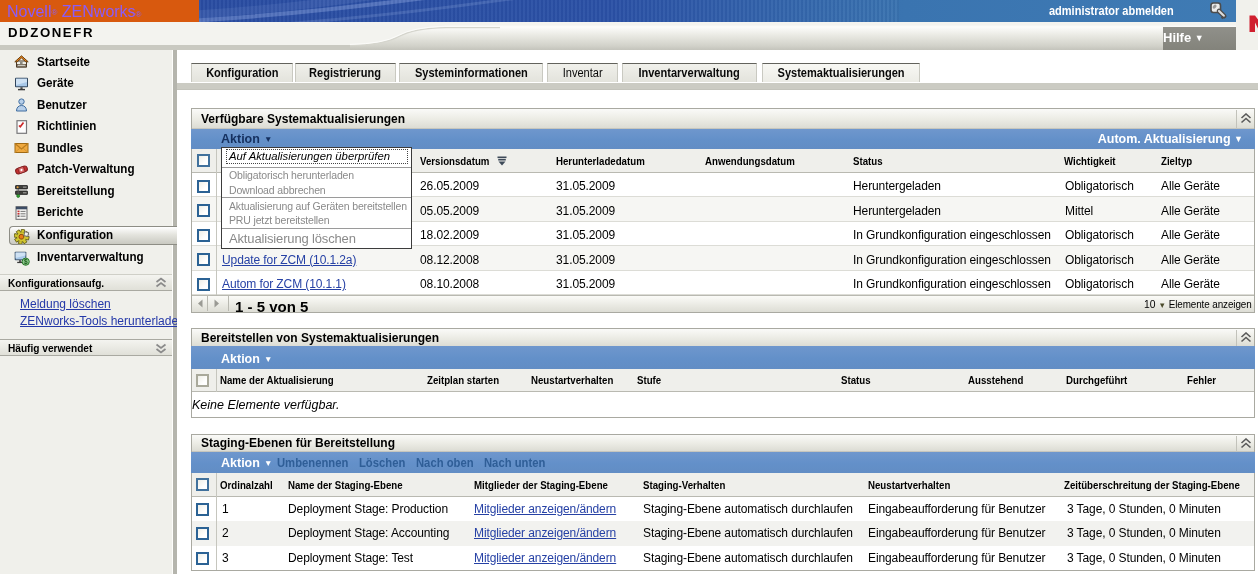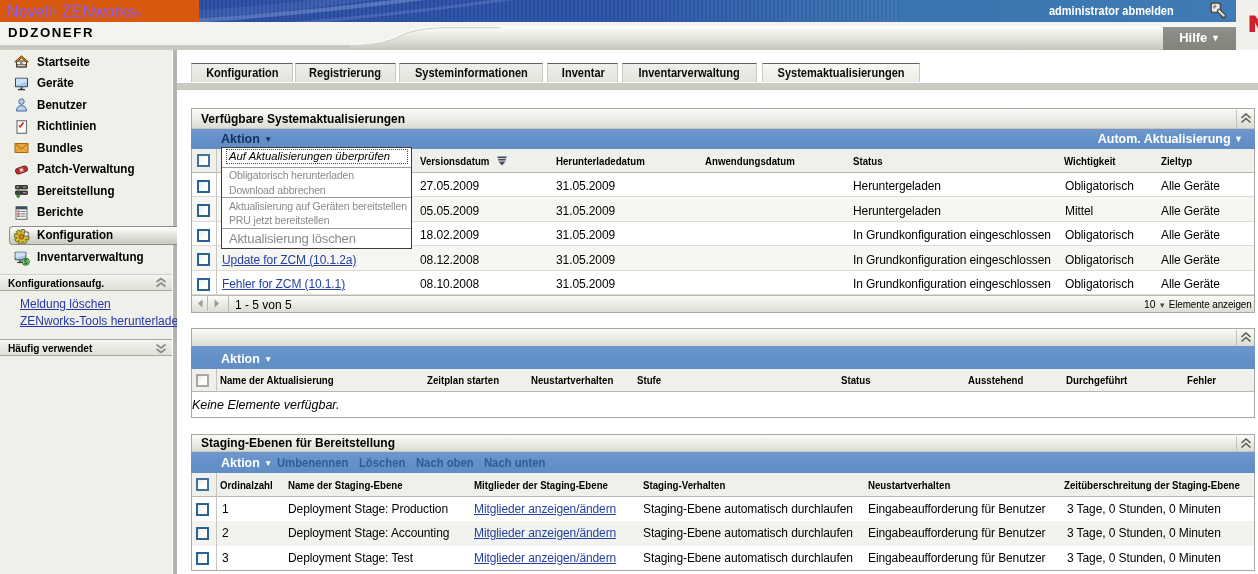--- a/index.html
+++ b/index.html
@@ -49,21 +49,21 @@
   <path d="M350,23 Q382,22.5 398,14 Q413,5.5 444,4.5 L1236,4.5 L1236,28 L350,28 Z" fill="url(#band)"></path>
   <path d="M350,23.6 Q384,23 399,14.6 Q414,6.2 446,5.6 L500,5.6" fill="none" stroke="#d5d5cd" stroke-width="1.2"></path>
   <path d="M350,22.4 Q383,21.9 398,13.6 Q413,5.1 445,4.2 L1236,4.2" fill="none" stroke="#fcfcfa" stroke-width="1"></path>
   <rect x="1236" y="0" width="22" height="28" fill="#f1f1ec"></rect>
 </svg>
 <div class="abs" style="left:1236px;top:0;width:22px;height:49px;background:#f1f1ec;"></div>
 <svg class="abs" style="left:1236px;top:0;" width="22" height="50" viewBox="0 0 22 50">
   <path d="M13.5,15.5 L19,15.5 L22,19.5 L22,28.5 L19,22.5 L19,32 L13.5,32 Z" fill="#d01f2e"></path>
 </svg>
 <div class="abs" style="left:8px;top:24.5px;font-size:13.5px;font-weight:bold;color:#000;letter-spacing:1.6px;"><span style="display:inline-block;transform:scale(0.98,0.92);transform-origin:0 50%;">DDZONEFR</span></div>
-<div class="abs" style="left:1163px;top:27px;width:73px;height:23px;background:linear-gradient(#90908a,#83837b);color:#fff;font-weight:bold;font-size:13px;text-align:center;line-height:22px;">Hilfe <span style="font-size:9px;position:relative;top:-1px;">▼</span></div>
+<div class="abs" style="left:1163px;top:27px;width:73px;height:23px;background:linear-gradient(#90908a,#83837b);color:#fff;font-weight:bold;font-size:13px;text-align:left;line-height:22px;">Hilfe <span style="font-size:9px;position:relative;top:-1px;">▼</span></div>
 
 <div class="abs" style="left:0;top:50px;width:172px;height:524px;background:#f0f0eb;"></div>
 <div class="abs" style="left:172px;top:50px;width:1px;height:524px;background:#fdfdfb;"></div>
 <div class="abs" style="left:173px;top:50px;width:4px;height:524px;background:#b5b5ad;"></div>
 <div class="abs" style="left:9px;top:226px;width:168px;height:19px;border:1px solid #8d8d85;border-right:none;border-radius:4px 0 0 4px;background:linear-gradient(#ffffff,#e4e4de 45%,#c9c9c1);box-sizing:border-box;"></div>
 <div class="abs" style="left:14px;top:55.0px;"><svg width="15" height="14" viewBox="0 0 15 14">
 <path d="M2.5,6 L12.5,6 L12.5,12.2 L2.5,12.2 Z" fill="#efeee6" stroke="#4a3a28" stroke-width="1"></path>
 <path d="M0.8,6.8 L7.5,0.8 L14.2,6.8 L11.8,6.8 L7.5,3 L3.2,6.8 Z" fill="#e8821e" stroke="#6a4210" stroke-width="1"></path>
 <rect x="3.2" y="9.6" width="8.6" height="1.9" fill="#c9c9c1" stroke="#5a4a38" stroke-width="0.7"></rect>
 <rect x="6" y="6.8" width="2.6" height="2.2" fill="#8a8a82"></rect>
@@ -165,21 +165,21 @@
       <path d="M2.5,1.5 7,5 11.5,1.5" fill="none" stroke="#8a8a8a" stroke-width="1.7"></path>
       <path d="M2.5,6 7,9.5 11.5,6" fill="none" stroke="#8a8a8a" stroke-width="1.7"></path>
     </svg>
 <div class="abs" style="left:191.0px;top:63px;width:102.0px;height:18.5px;background:linear-gradient(#f0f0eb,#e3e3dc);border-top:1.5px solid #62625c;border-left:1px solid #c9c9c1;border-right:1px solid #c9c9c1;box-sizing:border-box;"></div>
 <div class="abs" style="left:191.0px;top:66px;width:102.0px;text-align:center;font-weight:bold;font-size:12px;color:#0a0a0a;white-space:nowrap;"><span style="display:inline-block;transform:scaleX(0.92);transform-origin:50% 50%;">Konfiguration</span></div>
 <div class="abs" style="left:295.0px;top:63px;width:101.0px;height:18.5px;background:linear-gradient(#f0f0eb,#e3e3dc);border-top:1.5px solid #62625c;border-left:1px solid #c9c9c1;border-right:1px solid #c9c9c1;box-sizing:border-box;"></div>
 <div class="abs" style="left:295.0px;top:66px;width:101.0px;text-align:center;font-weight:bold;font-size:12px;color:#0a0a0a;white-space:nowrap;"><span style="display:inline-block;transform:scaleX(0.92);transform-origin:50% 50%;">Registrierung</span></div>
 <div class="abs" style="left:399.0px;top:63px;width:144.0px;height:18.5px;background:linear-gradient(#f0f0eb,#e3e3dc);border-top:1.5px solid #62625c;border-left:1px solid #c9c9c1;border-right:1px solid #c9c9c1;box-sizing:border-box;"></div>
 <div class="abs" style="left:399.0px;top:66px;width:144.0px;text-align:center;font-weight:bold;font-size:12px;color:#0a0a0a;white-space:nowrap;"><span style="display:inline-block;transform:scaleX(0.92);transform-origin:50% 50%;">Systeminformationen</span></div>
 <div class="abs" style="left:547.0px;top:63px;width:70.5px;height:18.5px;background:linear-gradient(#f0f0eb,#e3e3dc);border-top:1.5px solid #62625c;border-left:1px solid #c9c9c1;border-right:1px solid #c9c9c1;box-sizing:border-box;"></div>
-<div class="abs" style="left:547.0px;top:66px;width:72px;text-align:center;font-weight:bold;font-size:12px;color:#0a0a0a;white-space:nowrap;"><span style="display:inline-block;transform:scaleX(0.92);transform-origin:50% 50%;">Inventar</span></div>
+<div class="abs" style="left:547.0px;top:66px;width:72px;text-align:center;font-weight:normal;font-size:12px;color:#0a0a0a;white-space:nowrap;"><span style="display:inline-block;transform:scaleX(0.92);transform-origin:50% 50%;">Inventar</span></div>
 <div class="abs" style="left:622.0px;top:63px;width:135.0px;height:18.5px;background:linear-gradient(#f0f0eb,#e3e3dc);border-top:1.5px solid #62625c;border-left:1px solid #c9c9c1;border-right:1px solid #c9c9c1;box-sizing:border-box;"></div>
 <div class="abs" style="left:622.0px;top:66px;width:135.0px;text-align:center;font-weight:bold;font-size:12px;color:#0a0a0a;white-space:nowrap;"><span style="display:inline-block;transform:scaleX(0.92);transform-origin:50% 50%;">Inventarverwaltung</span></div>
 <div class="abs" style="left:762.0px;top:63px;width:158.0px;height:18.5px;background:linear-gradient(#f8f8f4,#ecece6);border-top:1.5px solid #62625c;border-left:1px solid #c9c9c1;border-right:1px solid #c9c9c1;box-sizing:border-box;"></div>
 <div class="abs" style="left:762.0px;top:66px;width:158.0px;text-align:center;font-weight:bold;font-size:12px;color:#0a0a0a;white-space:nowrap;"><span style="display:inline-block;transform:scaleX(0.92);transform-origin:50% 50%;">Systemaktualisierungen</span></div>
 <div class="abs" style="left:177px;top:82.5px;width:1081px;height:6px;background:#cbcbc3;border-bottom:1px solid #c3c3bb;"></div>
 <div class="abs" style="left:191px;top:108.0px;width:1064px;height:205.0px;border:1px solid #a9a9a1;box-sizing:border-box;"></div>
 <div class="abs" style="left:192px;top:109.0px;width:1062px;height:19.5px;background:linear-gradient(#fafaf8,#ebebe4 55%,#dcdcd4);border-bottom:1px solid #c6c6be;box-sizing:border-box;"></div>
 <div class="hl" style="left:201px;top:111.8px;font-size:12px;">Verfügbare Systemaktualisierungen</div>
 <div class="abs" style="left:1236px;top:110.0px;width:1px;height:17.5px;background:#c2c2ba;"></div>
 <svg class="abs" style="left:1240px;top:113.2px;" width="12" height="11" viewBox="0 0 12 11">
@@ -199,21 +199,21 @@
 <div class="th" style="left:1064px;top:155px;">Wichtigkeit</div>
 <div class="th" style="left:1161px;top:155px;">Zieltyp</div>
 <svg class="abs" style="left:497px;top:156px;" width="10" height="10" viewBox="0 0 10 10">
 <rect x="0.5" y="0.5" width="9" height="1.6" fill="#3e4a58"></rect>
 <rect x="1.2" y="2.9" width="7.6" height="1.6" fill="#3e4a58"></rect>
 <path d="M1.5,5.4 L8.5,5.4 L5,9.5 Z" fill="#3e4a58"></path>
 </svg>
 <div class="abs" style="left:192px;top:172.5px;width:1062px;height:24.5px;background:#ffffff;border-bottom:1px solid #dcdcd6;box-sizing:border-box;"></div>
 <div class="cb" style="left:197px;top:179.5px;"></div>
 <div class="lnk" style="left:222px;top:179.0px;">Update for ZCM (10.2)</div>
-<div class="txt" style="left:420px;top:179.0px;">27.05.2009</div>
+<div class="txt" style="left:420px;top:179.0px;">26.05.2009</div>
 <div class="txt" style="left:556px;top:179.0px;">31.05.2009</div>
 <div class="txt" style="left:853px;top:179.0px;">Heruntergeladen</div>
 <div class="txt" style="left:1065px;top:179.0px;">Obligatorisch</div>
 <div class="txt" style="left:1161px;top:179.0px;">Alle Geräte</div>
 <div class="abs" style="left:192px;top:197.0px;width:1062px;height:24.5px;background:#f6f6f3;border-bottom:1px solid #dcdcd6;box-sizing:border-box;"></div>
 <div class="cb" style="left:197px;top:204.0px;"></div>
 <div class="lnk" style="left:222px;top:203.5px;">Update for ZCM (10.2.1)</div>
 <div class="txt" style="left:420px;top:203.5px;">05.05.2009</div>
 <div class="txt" style="left:556px;top:203.5px;">31.05.2009</div>
 <div class="txt" style="left:853px;top:203.5px;">Heruntergeladen</div>
@@ -230,40 +230,41 @@
 <div class="abs" style="left:192px;top:246.0px;width:1062px;height:24.5px;background:#f6f6f3;border-bottom:1px solid #dcdcd6;box-sizing:border-box;"></div>
 <div class="cb" style="left:197px;top:253.0px;"></div>
 <div class="lnk" style="left:222px;top:252.5px;">Update for ZCM (10.1.2a)</div>
 <div class="txt" style="left:420px;top:252.5px;">08.12.2008</div>
 <div class="txt" style="left:556px;top:252.5px;">31.05.2009</div>
 <div class="txt" style="left:853px;top:252.5px;">In Grundkonfiguration eingeschlossen</div>
 <div class="txt" style="left:1065px;top:252.5px;">Obligatorisch</div>
 <div class="txt" style="left:1161px;top:252.5px;">Alle Geräte</div>
 <div class="abs" style="left:192px;top:270.5px;width:1062px;height:24.5px;background:#ffffff;border-bottom:1px solid #dcdcd6;box-sizing:border-box;"></div>
 <div class="cb" style="left:197px;top:277.5px;"></div>
-<div class="lnk" style="left:222px;top:277.0px;">Fehler for ZCM (10.1.1)</div>
+<div class="lnk" style="left:222px;top:277.0px;">Autom for ZCM (10.1.1)</div>
 <div class="txt" style="left:420px;top:277.0px;">08.10.2008</div>
 <div class="txt" style="left:556px;top:277.0px;">31.05.2009</div>
 <div class="txt" style="left:853px;top:277.0px;">In Grundkonfiguration eingeschlossen</div>
 <div class="txt" style="left:1065px;top:277.0px;">Obligatorisch</div>
 <div class="txt" style="left:1161px;top:277.0px;">Alle Geräte</div>
 <div class="abs" style="left:216px;top:149px;width:1px;height:146px;background:#c6c6be;"></div>
 <div class="abs" style="left:192px;top:295px;width:1062px;height:17px;background:linear-gradient(#fbfbf8,#e9e9e2 60%,#ddddd5);border-top:1px solid #b9b9b1;box-sizing:border-box;"></div>
 <svg class="abs" style="left:196px;top:299px;" width="9" height="9" viewBox="0 0 9 9">
       <path d="M6.5,0.5 L2,4.5 L6.5,8.5 Z" fill="#9a9a94"></path>
     </svg>
 <svg class="abs" style="left:212px;top:299px;" width="9" height="9" viewBox="0 0 9 9">
       <path d="M2.5,0.5 L7,4.5 L2.5,8.5 Z" fill="#9a9a94"></path>
     </svg>
 <div class="abs" style="left:207px;top:296px;width:1px;height:15px;background:#b9b9b1;"></div>
 <div class="abs" style="left:228px;top:296px;width:1px;height:15px;background:#b9b9b1;"></div>
-<div class="abs" style="left:235px;top:298px;font-size:12px;color:#000;">1 - 5 von 5</div>
+<div class="abs" style="left:235px;top:298px;font-size:15px;color:#000;font-weight:bold;">1 - 5 von 5</div>
 <div class="abs" style="left:1144px;top:298px;font-size:11px;color:#000;white-space:nowrap;transform:scaleX(0.94);transform-origin:0 50%;">10 <span style="color:#4a4a2a;font-size:8px;">▼</span> <span style="font-size:10.5px;letter-spacing:-0.1px;">Elemente anzeigen</span></div>
 <div class="abs" style="left:191px;top:328.0px;width:1064px;height:90.0px;border:1px solid #a9a9a1;box-sizing:border-box;"></div>
 <div class="abs" style="left:192px;top:329.0px;width:1062px;height:17.5px;background:linear-gradient(#fafaf8,#ebebe4 55%,#dcdcd4);border-bottom:1px solid #c6c6be;box-sizing:border-box;"></div>
+<div class="hl" style="left:201px;top:330.8px;font-size:12px;">Bereitstellen von Systemaktualisierungen</div>
 <div class="abs" style="left:1236px;top:330.0px;width:1px;height:15.5px;background:#c2c2ba;"></div>
 <svg class="abs" style="left:1240px;top:332.2px;" width="12" height="11" viewBox="0 0 12 11">
       <path d="M1.5,5 6,1 10.5,5" fill="none" stroke="#5a5a5a" stroke-width="1.6"></path>
       <path d="M1.5,9.5 6,5.5 10.5,9.5" fill="none" stroke="#5a5a5a" stroke-width="1.6"></path>
     </svg>
 <div class="abs" style="left:191px;top:346.0px;width:1064px;height:22.5px;background:linear-gradient(#6f97cd,#6390c9 55%,#628dc4);"></div>
 <div class="abs" style="left:221px;top:352.0px;font-weight:bold;font-size:12.5px;color:#ffffff;white-space:nowrap;">Aktion<span style="font-size:8.5px;position:relative;top:-1.5px;margin-left:4px;">▼</span></div>
 <div class="abs" style="left:192px;top:368.5px;width:1062px;height:23px;background:#efefeb;border-bottom:1px solid #b9b9b1;box-sizing:border-box;"></div>
 <div class="cb" style="left:196px;top:374px;border-color:#a9a99b;"></div>
 <div class="th" style="left:220px;top:374px;">Name der Aktualisierung</div>

